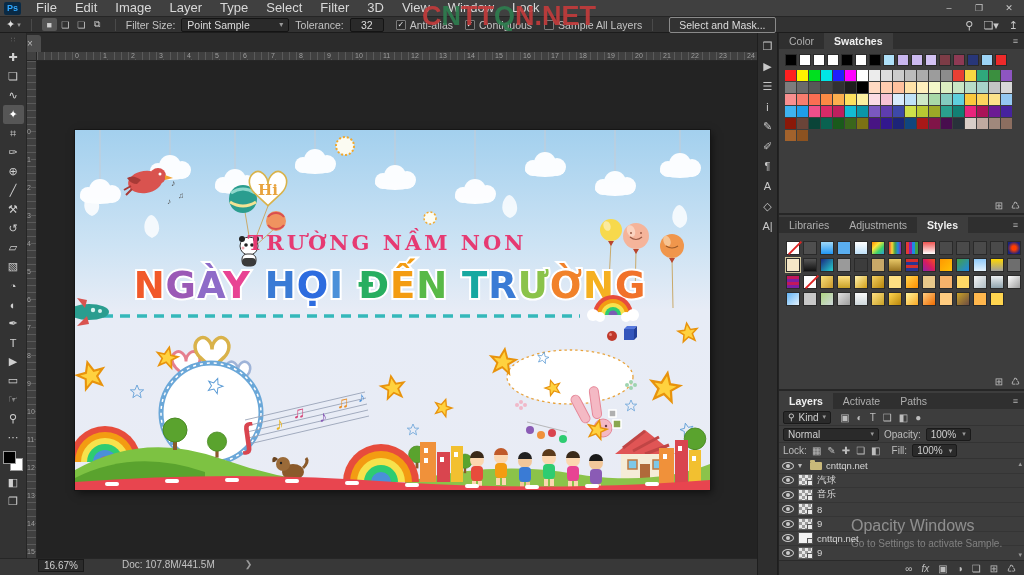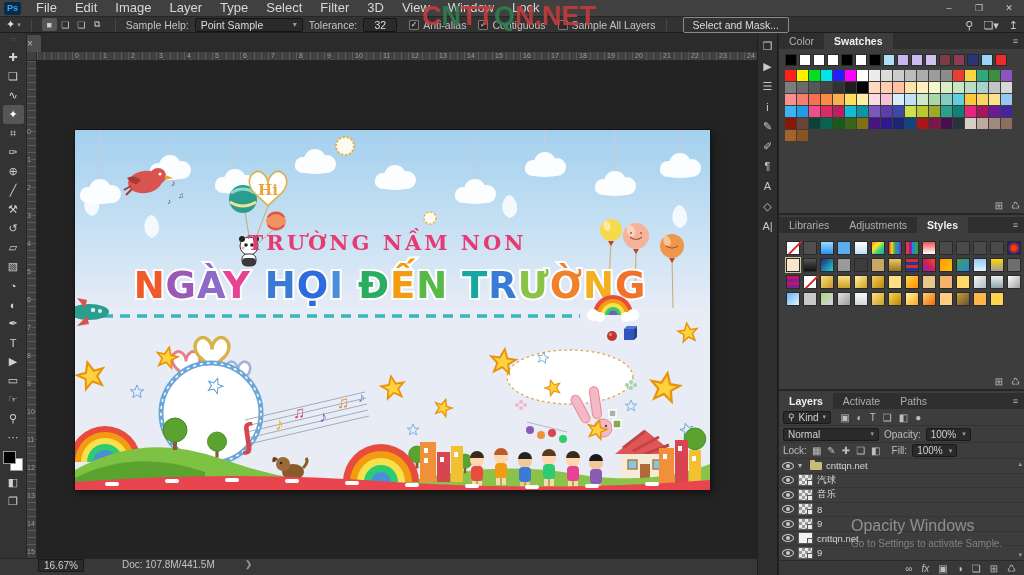--- a/index.html
+++ b/index.html
@@ -172,21 +172,21 @@
         <span class="caret" style="font-size:7px;color:#999;">▾</span>
     </div>
     <div class="vsep"></div>
     <div id="sel-modes" style="display:flex;gap:1px;">
         <div class="selmode active">■</div>
         <div class="selmode">❑</div>
         <div class="selmode">❏</div>
         <div class="selmode">⧉</div>
       </div>
     <div class="vsep"></div>
-    <span class="opt-label">Sample Help:</span>
+    <span class="opt-label">Filter Size:</span>
     <div class="dropdown" style="width:108px;justify-content:space-between;">
       <span>Point Sample</span>
         <span class="caret">▾</span>
     </div>
     <span class="opt-label">Tolerance:</span>
     <div class="opt-input">32</div>
     <div id="opt-checks" style="display:flex;gap:12px;margin-left:6px;">
         <div class="checkbox">
           <div class="cb-box">✓</div>
           <div class="opt-label">Anti-alias</div>

